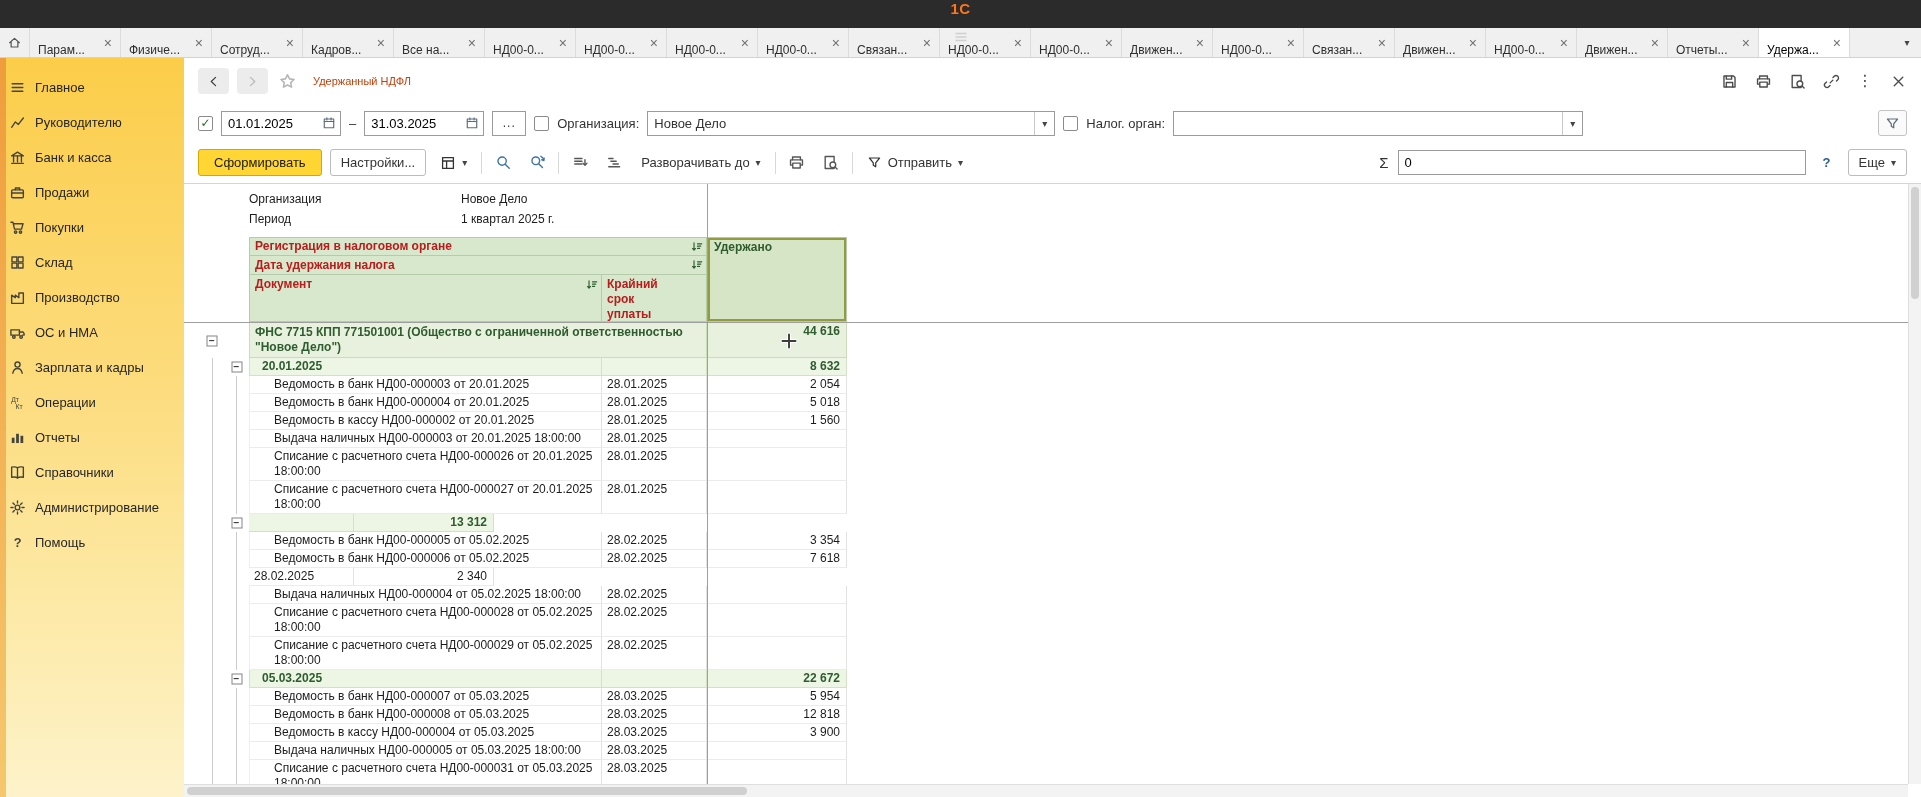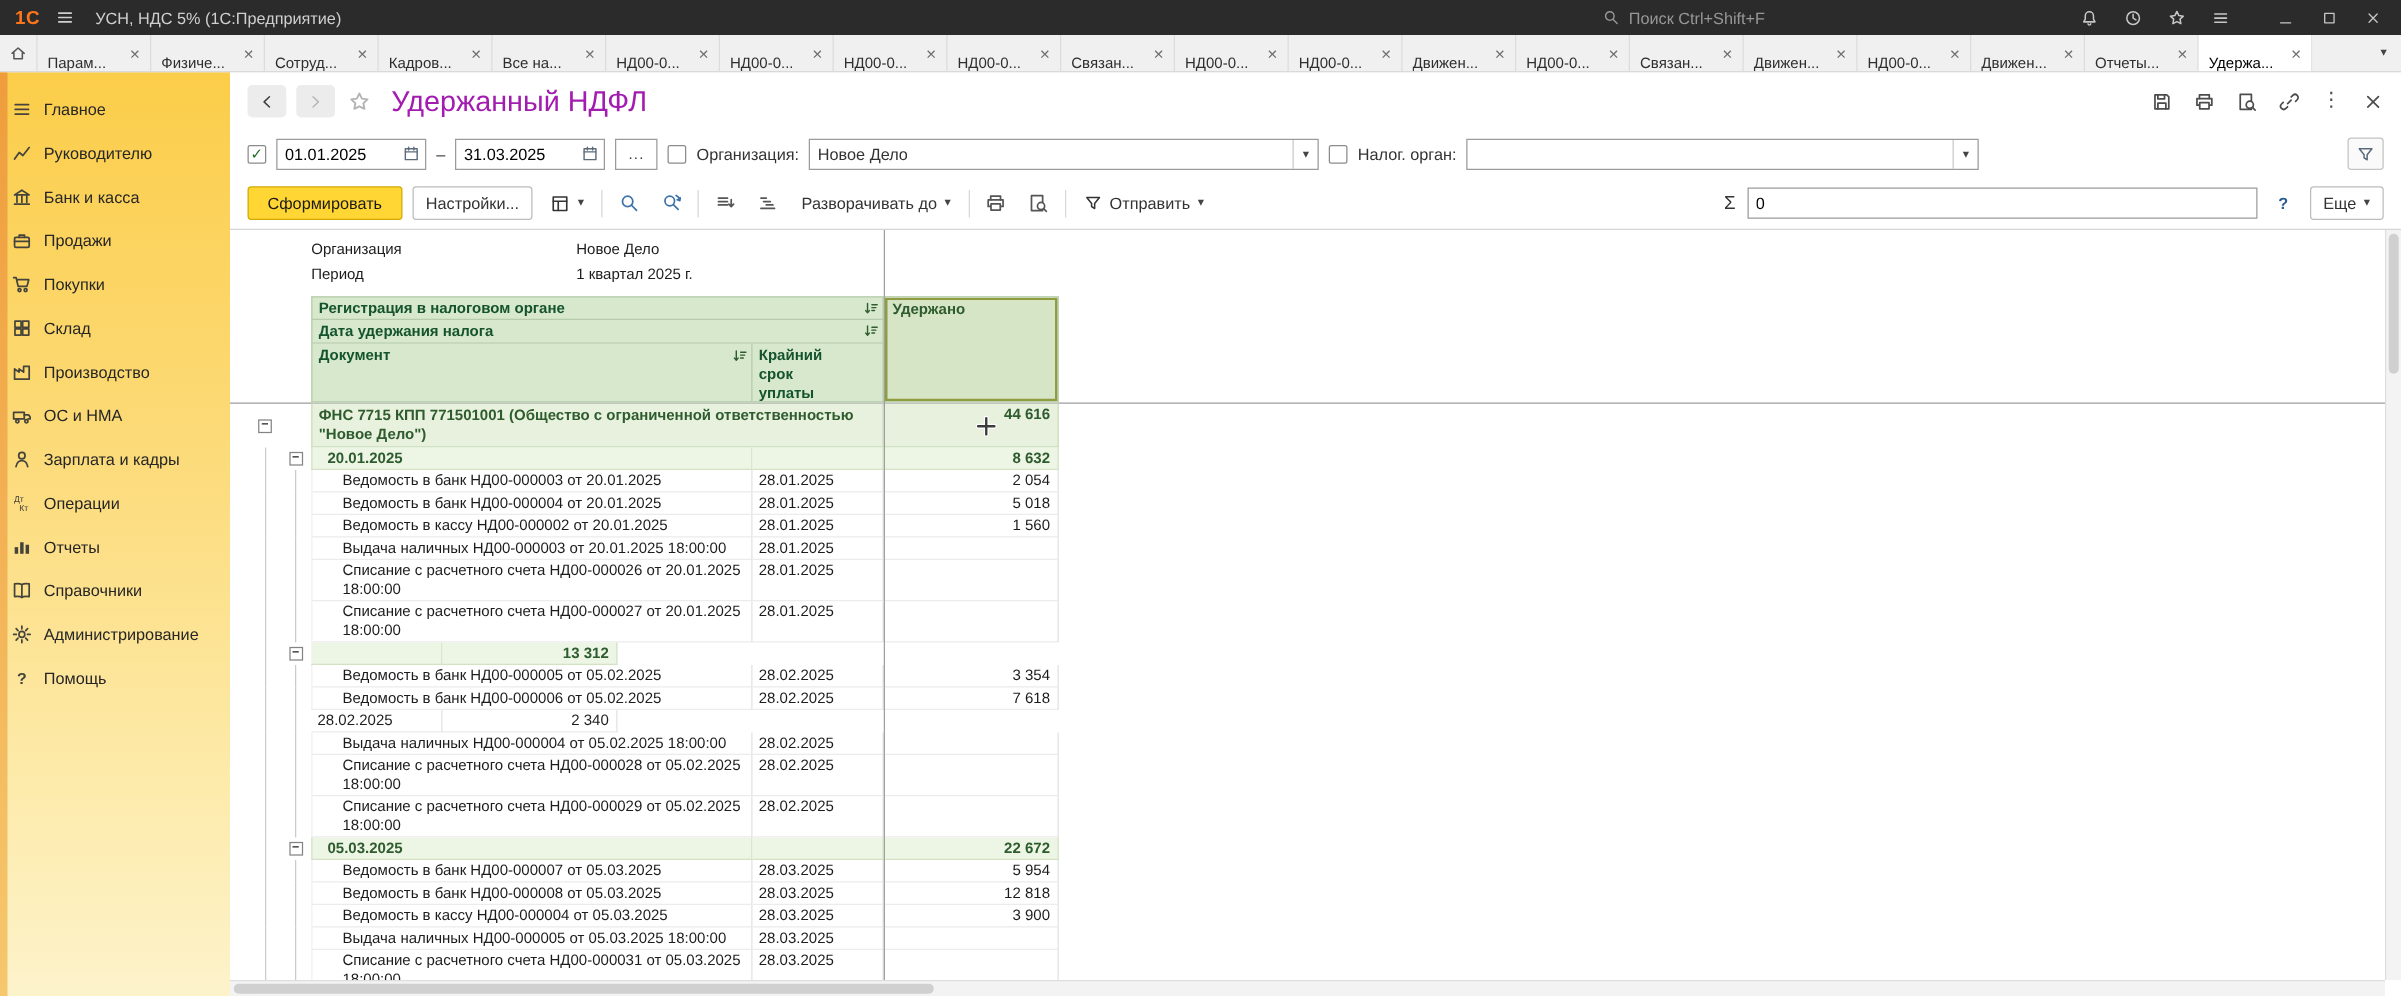--- a/index.html
+++ b/index.html
@@ -3,21 +3,21 @@
 <meta charset="utf-8">
 <style>
   * { margin:0; padding:0; box-sizing:border-box; }
   html,body { width:1921px; height:797px; overflow:hidden; }
   body { font-family:"Liberation Sans","DejaVu Sans",sans-serif; font-size:13px; color:#222; background:#fff; position:relative; }
 
   .ico { display:inline-flex; width:16px; height:16px; flex:none; }
   .ico svg { width:100%; height:100%; display:block; }
 
   
-  .titlebar { height:28px; background:#2b2b2b; color:#d6d6d6; display:flex; align-items:center; gap:12px; padding:0 12px; font-size:13px; }
+  .titlebar { height:28px; background:#2b2b2b; color:#d6d6d6; display:flex; align-items:center; gap:12px; padding:0 12px; font-size:13px;flex-direction:column; }
   .onec-logo { color:#ff7519; font-weight:bold; font-size:15px; letter-spacing:0.5px; }
   .tb-menu { color:#cfcfcf; width:16px; height:16px; }
   .tb-title { margin-left:4px; color:#cfcfcf; white-space:nowrap; }
   .tb-search { margin-left:auto; display:flex; align-items:center; gap:7px; color:#979797; width:250px; }
   .tb-icons { display:flex; align-items:center; gap:20px; margin-left:120px; color:#c7c7c7; }
   .winctl { display:flex; align-items:center; gap:22px; margin-left:26px; padding-right:4px; color:#c7c7c7; }
   .winctl .ico { width:13px; height:13px; }
 
   
   .tabbar { height:30px; background:#f0f0f0; border-bottom:1px solid #d2d2d2; display:flex; align-items:stretch; font-size:12px; color:#2e2e2e; }
@@ -39,21 +39,21 @@
   .side-item { height:35px; display:flex; align-items:center; gap:9px; padding-left:9px; font-size:13px; color:#262626; }
   .side-ico { width:17px; height:17px; color:#45443c; }
 
   .main { flex:1; min-width:0; background:#fff; display:flex; flex-direction:column; }
 
   
   .form-header { height:46px; display:flex; align-items:center; gap:8px; padding:0 14px; }
   .nav-btn { width:31px; height:26px; border-radius:4px; background:#ececec; display:flex; align-items:center; justify-content:center; color:#3e3e3e; }
   .nav-btn.disabled { color:#b8b8b8; }
   .fav-star { width:19px; height:19px; color:#b5b5b5; margin-left:2px; }
-  .form-title { font-size:23px; color:#a21caf; margin-left:8px; white-space:nowrap; }
+  .form-title { font-size:11px; color:#c2410c; margin-left:8px; white-space:nowrap; }
   .fh-icons { margin-left:auto; display:flex; align-items:center; gap:17px; color:#4c4c4c; }
   .fh-icons .ico { width:17px; height:17px; }
   .dots { font-size:16px; color:#4c4c4c; line-height:1; }
 
   
   .filter-row { height:38px; display:flex; align-items:center; gap:8px; padding:0 14px; color:#333; }
   .cb { width:15px; height:15px; border:1px solid #8b8b8b; border-radius:2px; background:#fff; display:inline-flex; align-items:center; justify-content:center; font-size:12px; color:#226b22; flex:none; }
   .field { height:25px; border:1px solid #9b9b9b; background:#fff; display:flex; align-items:center; }
   .date-field { width:120px; justify-content:space-between; }
   .date-field input { border:0; outline:0; width:84px; font:inherit; padding-left:6px; background:transparent; }
@@ -80,21 +80,21 @@
   .sigma { font-size:15px; color:#333; }
   .sum-input { width:408px; height:25px; border:1px solid #9b9b9b; padding-left:6px; font:inherit; }
   .help-btn { width:24px; height:25px; display:flex; align-items:center; justify-content:center; color:#2d5c8f; font-weight:bold; }
 
   
   .report-area { flex:1; position:relative; overflow:hidden; font-size:12px; line-height:1.25; color:#1c1c1c; }
   .freeze { padding:5px 0 0 65px; border-bottom:1px solid #9e9e9e; }
   .irow { height:20px; display:flex; align-items:center; }
   .ilabel { width:212px; }
   .hblock { position:relative; width:598px; margin-top:8px; }
-  .hrow { position:relative; width:458px; height:19px; background:#d7e8cd; border:1px solid #b5cbaa; border-top:0; display:flex; align-items:center; padding:0 18px 0 5px; font-weight:bold; color:#14532d; }
+  .hrow { position:relative; width:458px; height:19px; background:#d7e8cd; border:1px solid #b5cbaa; border-top:0; display:flex; align-items:center; padding:0 18px 0 5px; font-weight:bold; color:#b91c1c; }
   .hrow.h1 { border-top:1px solid #b5cbaa; }
   .hrow.h3 { height:47px; padding:0; align-items:stretch; }
   .hcol-doc { width:352px; position:relative; border-right:1px solid #b5cbaa; padding:2px 18px 2px 5px; }
   .hcol-dl { flex:1; padding:2px 40px 2px 5px; }
   .sort { position:absolute; right:2px; top:50%; margin-top:-7px; width:14px; height:14px; color:#2e5c2e; }
   .h3 .sort { top:3px; margin-top:0; }
   .hc-withheld { position:absolute; left:458px; top:0; width:140px; height:100%; background:#d6e5c6; border:1px solid #b5cbaa; box-shadow:inset 0 0 0 2px #8f9c40; padding:2px 6px; font-weight:bold; color:#2e5c2e; }
 
   #report-body { padding-left:16px; }
   .rrow { display:flex; align-items:stretch; }

